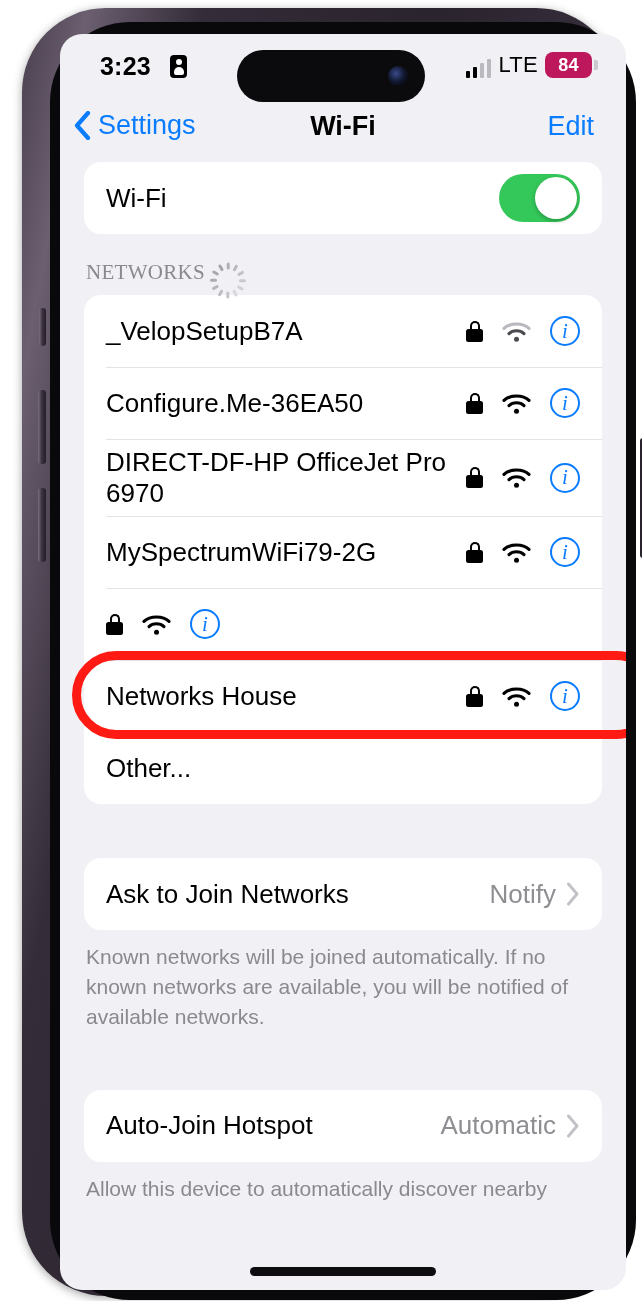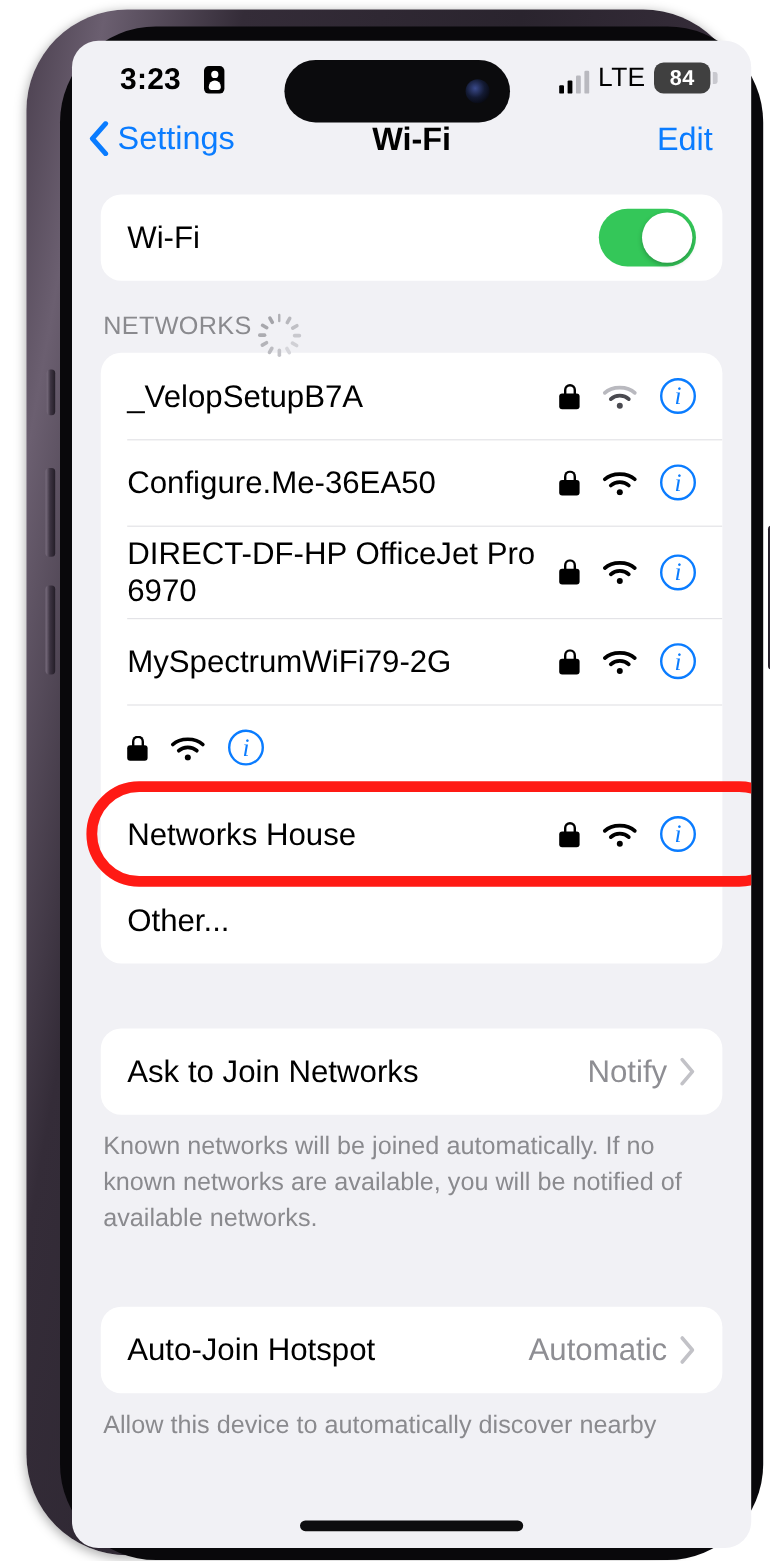--- a/index.html
+++ b/index.html
@@ -92,31 +92,31 @@
   #status-right { position: absolute; right: 34px; top: 18px; display: flex; align-items: flex-end; gap: 7px; }
   #signal-bars { display: flex; align-items: flex-end; gap: 2.5px; height: 18px; }
   #signal-bars i { width: 4.5px; border-radius: 1px; background: #000; display: block; }
   #signal-bars i:nth-child(1){ height: 7px; }
   #signal-bars i:nth-child(2){ height: 11px; }
   #signal-bars i:nth-child(3){ height: 15px; background:#b9b9bf; }
   #signal-bars i:nth-child(4){ height: 19px; background:#b9b9bf; }
   #carrier-label { font-size: 22px; font-weight: 500; letter-spacing: .3px; }
   #battery {
     position: relative; width: 47px; height: 26px; border-radius: 8px;
-    background: #404040; color: #fff; font-size: 18px; font-weight: bold;
+    background: #be185d; color: #fff; font-size: 18px; font-weight: bold;
     display: flex; align-items: center; justify-content: center; letter-spacing: .3px;
   }
   #battery::after {
     content: ""; position: absolute; right: -6px; top: 8px;
     width: 4px; height: 10px; border-radius: 0 2px 2px 0; background: #c9c9cf;
   }
 
   
   #nav-bar {
-    position: absolute; left: 0; top: 56px; width: 560px; height: 62px;
+    position: absolute; left: 0; top: 66px; width: 560px; height: 62px;
   }
   #back-button {
     position: absolute; left: 14px; top: 10px;
     display: flex; align-items: center; gap: 7px;
     color: #0a7cff; font-size: 27px; cursor: pointer;
   }
   #chevron-left-icon { display: block; }
   #nav-title {
     position: absolute; left: 0; top: 11px; width: 566px; text-align: center;
     font-size: 27px; font-weight: bold; color: #000;
@@ -157,21 +157,21 @@
   #wifi-toggle .knob {
     position: absolute; right: 3px; top: 3px;
     width: 42px; height: 42px; border-radius: 50%;
     background: #fff; box-shadow: 0 2px 4px rgba(0,0,0,.25);
   }
 
   
   .section-header {
     display: flex; align-items: center; gap: 12px;
     padding: 26px 24px 10px 26px;
-    font-size: 21px; color: #8a8a8e; letter-spacing: .3px;
+    font-size: 21px; color: #8a8a8e; letter-spacing: .3px; font-family: Liberation Serif, serif;
   }
   #networks-spinner { position: relative; width: 22px; height: 22px; flex: none; }
   #networks-spinner span {
     position: absolute; left: 50%; top: 50%;
     width: 2.6px; height: 7px; border-radius: 1.5px;
     background: #b6b6bb; transform-origin: 50% 11px;
   }
 
   
   .net-icons { display: flex; align-items: center; gap: 19px; flex: none; }

